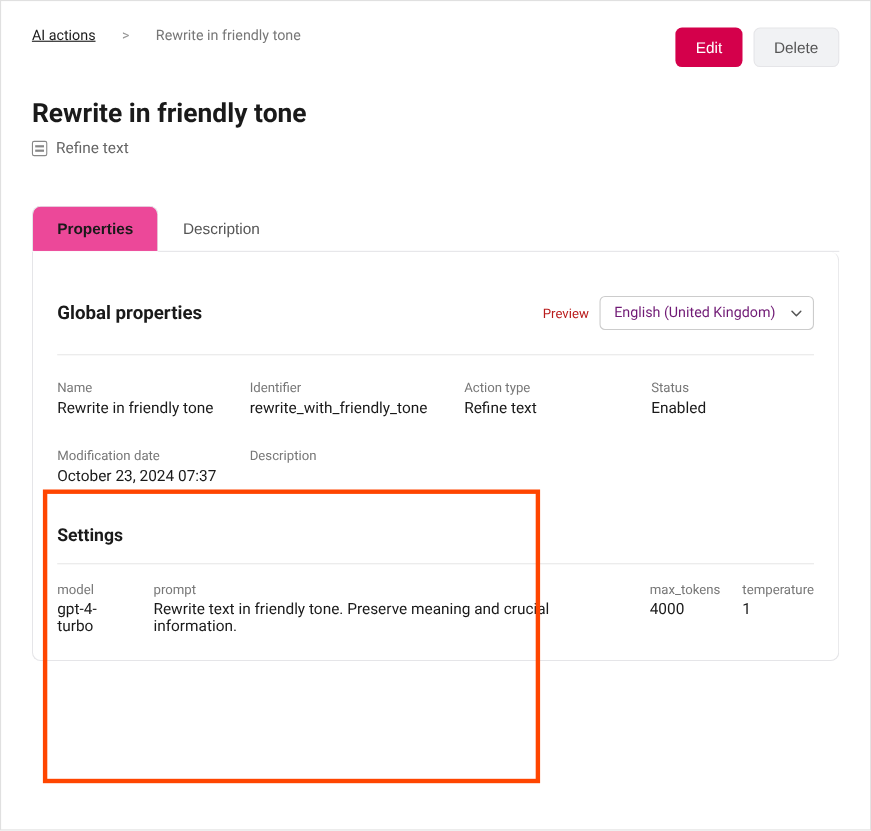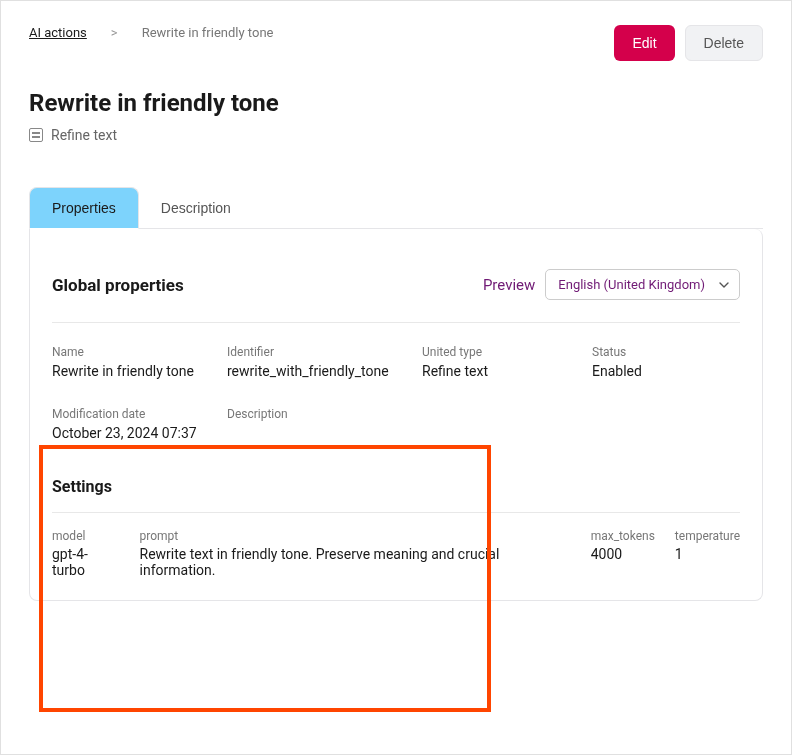--- a/index.html
+++ b/index.html
@@ -105,27 +105,27 @@
       padding: 12px 22px;
       font-size: 14px;
       color: #555;
       cursor: pointer;
       background: transparent;
       border: none;
       position: relative;
     }
     .tab.active {
       color: #1a1a1a;
-      font-weight: 400;
+      font-weight: 700;
       border: 1px solid #e5e5e8;
       border-bottom: 1px solid #fff;
       border-top-left-radius: 8px;
       border-top-right-radius: 8px;
       margin-bottom: -1px;
-      background: #7dd3fc;
+      background: #ec4899;
     }
     .tab:not(.active) {
       border-top-right-radius: 14px;
     }
     .panel {
       border: 1px solid #e5e5e8;
       border-top: none;
       border-radius: 0 8px 8px 8px;
       padding: 40px 22px 22px 22px;
     }
@@ -139,22 +139,22 @@
     .panel-header h2 {
       font-size: 17px;
       font-weight: 700;
     }
     .preview-block {
       display: flex;
       align-items: center;
       gap: 10px;
     }
     .preview-label {
-      font-size: 15px;
-      color: #701a75;
+      font-size: 12px;
+      color: #b91c1c;
     }
     .select {
       border: 1px solid #ccc;
       border-radius: 5px;
       padding: 7px 34px 7px 12px;
       font-size: 13px;
       color: #701a75;
       background: #fff;
       position: relative;
       cursor: pointer;
@@ -268,21 +268,21 @@
     <div class="props-grid">
       <div>
         <div class="prop-label">Name</div>
         <div class="prop-value">Rewrite in friendly tone</div>
       </div>
       <div>
         <div class="prop-label">Identifier</div>
         <div class="prop-value">rewrite_with_friendly_tone</div>
       </div>
       <div>
-        <div class="prop-label">United type</div>
+        <div class="prop-label">Action type</div>
         <div class="prop-value">Refine text</div>
       </div>
       <div>
         <div class="prop-label">Status</div>
         <div class="prop-value">Enabled</div>
       </div>
       <div>
         <div class="prop-label">Modification date</div>
         <div class="prop-value">October 23, 2024 07:37</div>
       </div>

